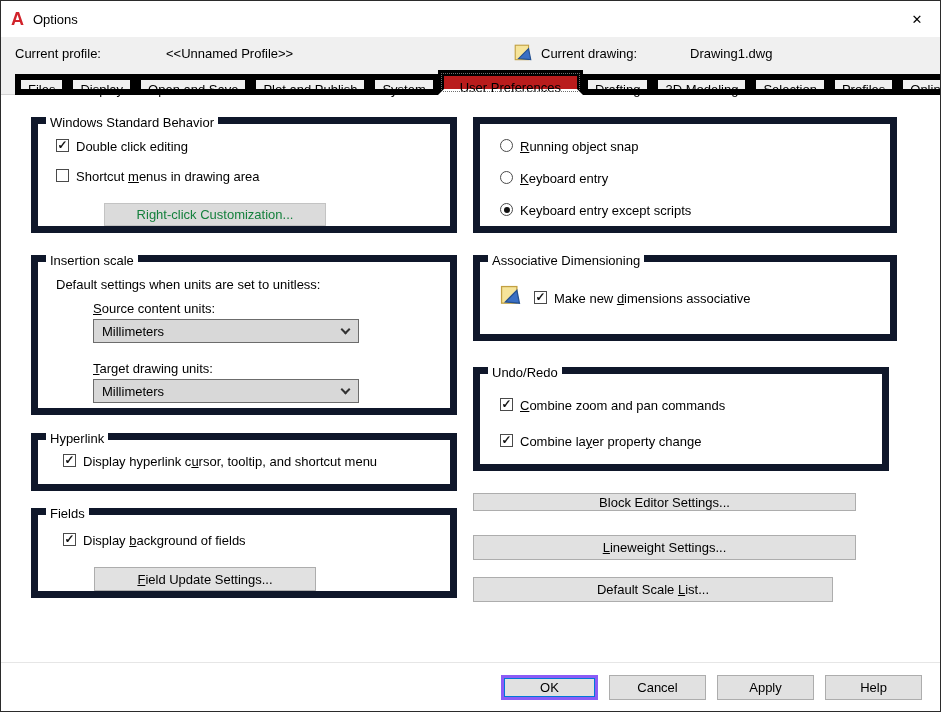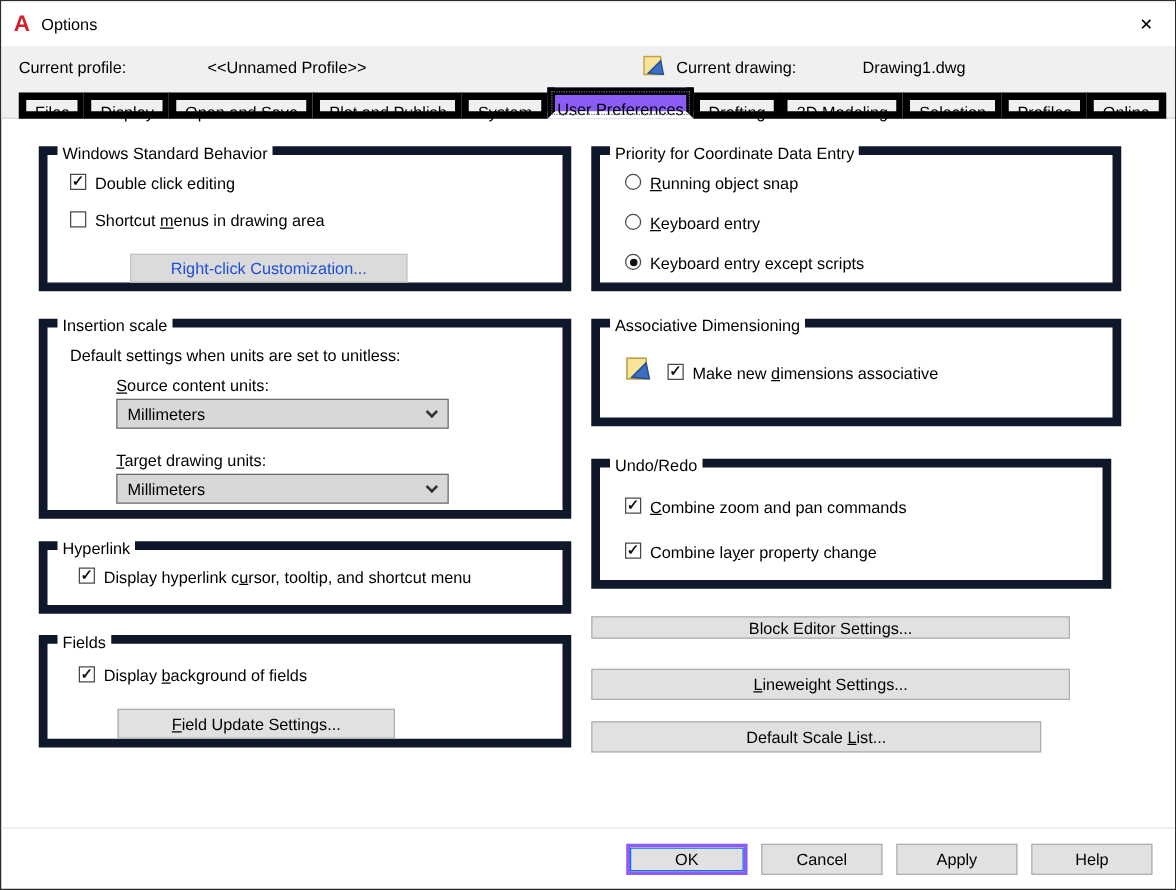--- a/index.html
+++ b/index.html
@@ -17,32 +17,32 @@
   
   .hdr{position:absolute;top:36px;left:0;right:0;height:34px;background:#f0f0f0}
   .hdr .t{position:absolute;top:9px;white-space:nowrap}
   .hdr .ic{position:absolute;top:6px}
 
   
   .tabwrap{position:absolute;top:70px;left:0;right:0;height:24px;background:#f0f0f0}
   .tabline{position:absolute;bottom:0;left:0;right:0;border-bottom:1px solid #d4d4d4}
   .tabs{position:absolute;left:14px;bottom:0;display:flex;align-items:flex-end;z-index:1}
   .tab{height:21px;line-height:19px;padding:0 7px;border:6px solid #000000;background:#f0f0f0;margin-right:-1px;white-space:nowrap;cursor:pointer}
-  .tab.active{background:#8b5cf6;height:25px;line-height:23px;border-bottom-color:#fff;z-index:2;outline:1px dotted #707070;outline-offset:-4px;padding:0 2px}
+  .tab.active{background:#b91c1c;height:25px;line-height:23px;border-bottom-color:#fff;z-index:2;outline:1px dotted #707070;outline-offset:-4px;padding:0 16px}
   .gb{position:absolute;border:7px solid #0f172a;background:#fff}
   .gb>.legend{position:absolute;top:-9px;left:8px;background:#fff;padding:0 4px;line-height:16px;white-space:nowrap}
 
   .row{position:absolute;display:flex;gap:7px;white-space:nowrap;cursor:default}
   .box{width:13px;height:13px;border:1px solid #4a4a4a;background:#fff;display:inline-flex;align-items:center;justify-content:center;flex:none}
   .box.checked::after{content:"✓";font-size:12px;line-height:1;font-weight:700;color:#111;margin-top:-1px}
   .radio{width:13px;height:13px;border:1px solid #4a4a4a;border-radius:50%;background:#fff;display:inline-flex;align-items:center;justify-content:center;flex:none}
   .radio.checked::after{content:"";width:6px;height:6px;border-radius:50%;background:#111}
 
   .btn{position:absolute;background:#e1e1e1;border:1px solid #adadad;font-family:inherit;font-size:13px;cursor:pointer;text-align:center}
-  .btn.disabled{background:#dbdbdb;border-color:#c3c3c3;color:#1d4ed8;cursor:default}
+  .btn.disabled{background:#dbdbdb;border-color:#c3c3c3;color:#15803d;cursor:default}
   .btn.primary{border:3px solid #8b5cf6;box-shadow:inset 0 0 0 1px #0078d7}
 
   .combo{position:absolute;height:24px;background:#d8d8d8;border:1px solid #6c6c6c;display:flex;align-items:center;padding-left:8px;cursor:pointer}
   .combo .caretbox{position:absolute;right:2px;top:1px;bottom:1px;width:22px;display:flex;align-items:center;justify-content:center}
   .caret{width:7px;height:7px;border-right:2px solid #333;border-bottom:2px solid #333;transform:rotate(45deg);margin-top:-3px}
 
   .lbl{position:absolute;white-space:nowrap}
   .footline{position:absolute;left:0;right:0;top:661px;border-top:1px solid #e6e6e6}
 </style>
 </head>
@@ -129,21 +129,20 @@
   <div class="gb" style="left:30px;top:507px;width:426px;height:90px">
     <span class="legend">Fields</span>
     <label class="row" style="left:25px;top:18px">
       <span class="box checked"></span>
       <span>Display <u>b</u>ackground of fields</span>
     </label>
     <button class="btn" style="left:56px;top:52px;width:222px;height:24px"><u>F</u>ield Update Settings...</button>
   </div>
 
   <div class="gb" style="left:472px;top:116px;width:424px;height:116px">
-    <span class="legend">Priority for Coordinate Data Entry</span>
     <label class="row" style="left:20px;top:15px">
       <span class="radio"></span>
       <span><u>R</u>unning object snap</span>
     </label>
     <label class="row" style="left:20px;top:47px">
       <span class="radio"></span>
       <span><u>K</u>eyboard entry</span>
     </label>
     <label class="row" style="left:20px;top:79px">
       <span class="radio checked"></span>

